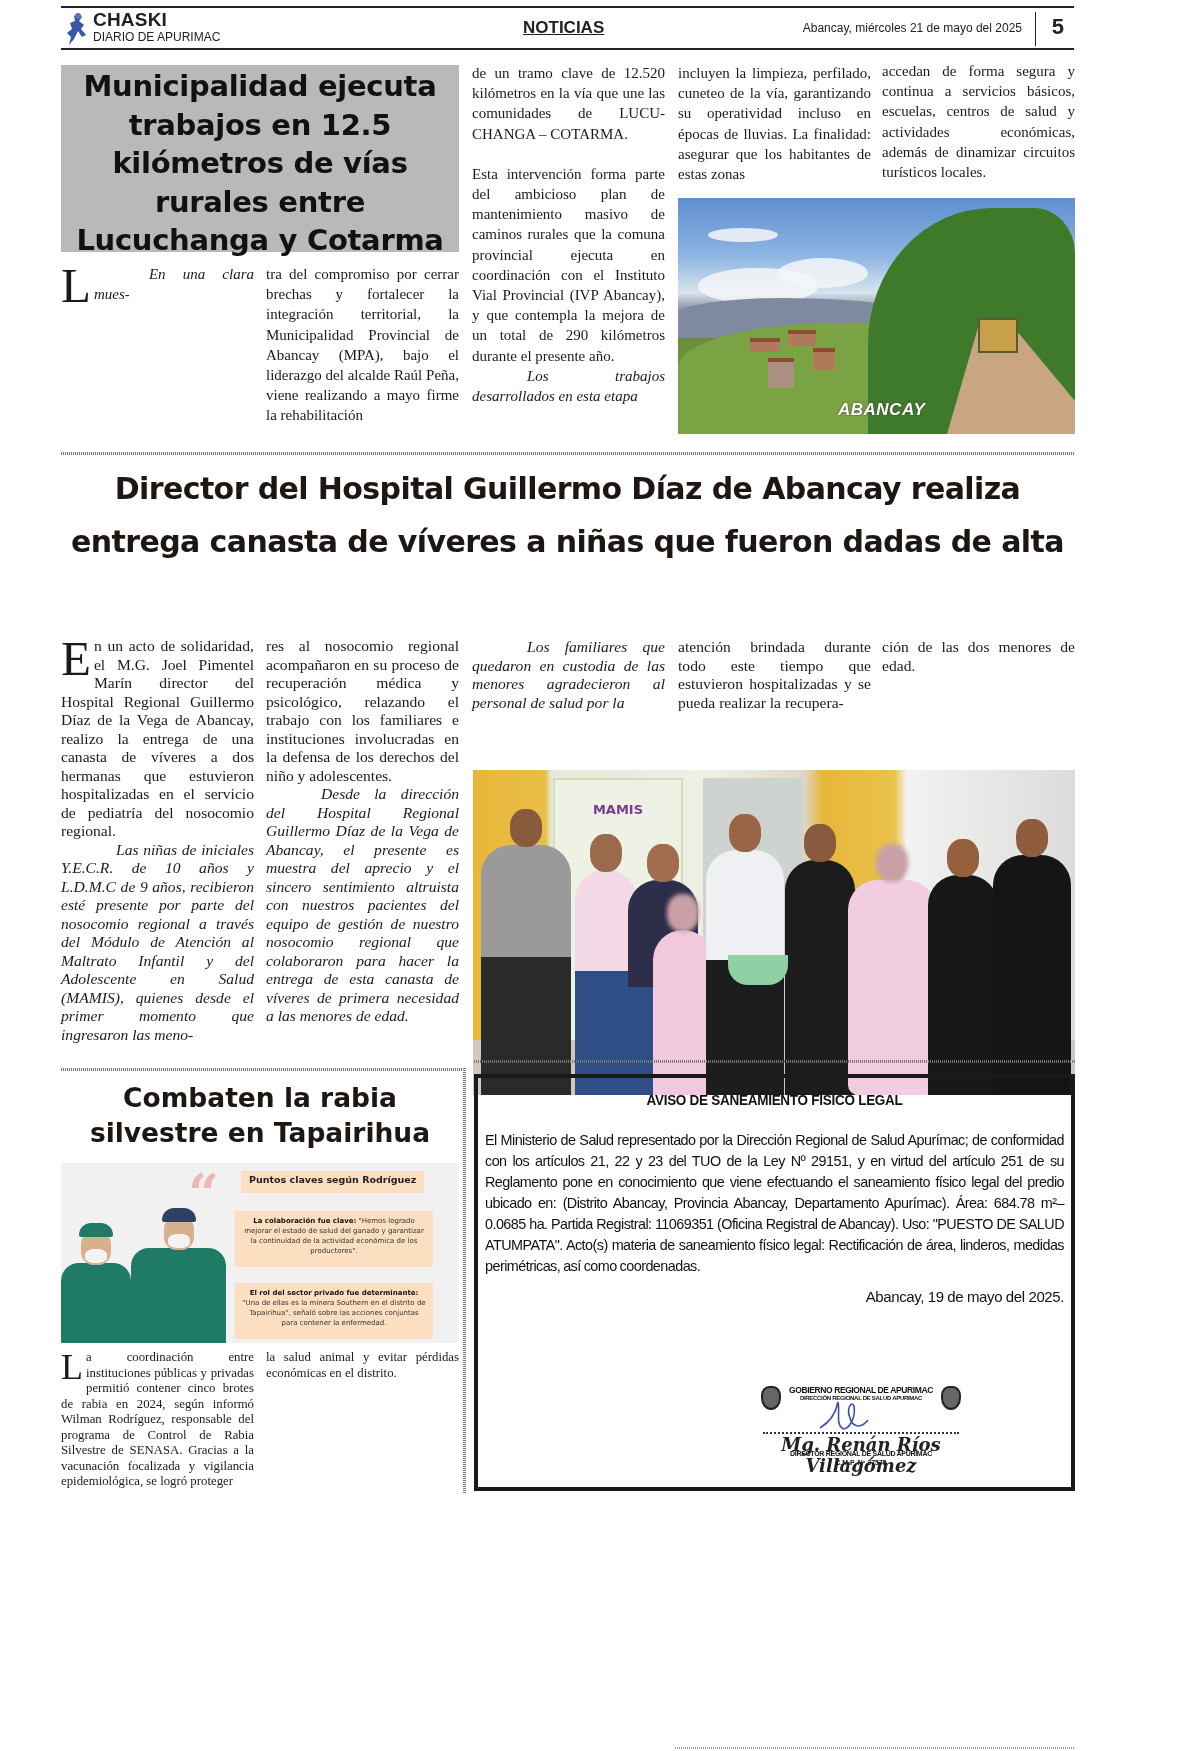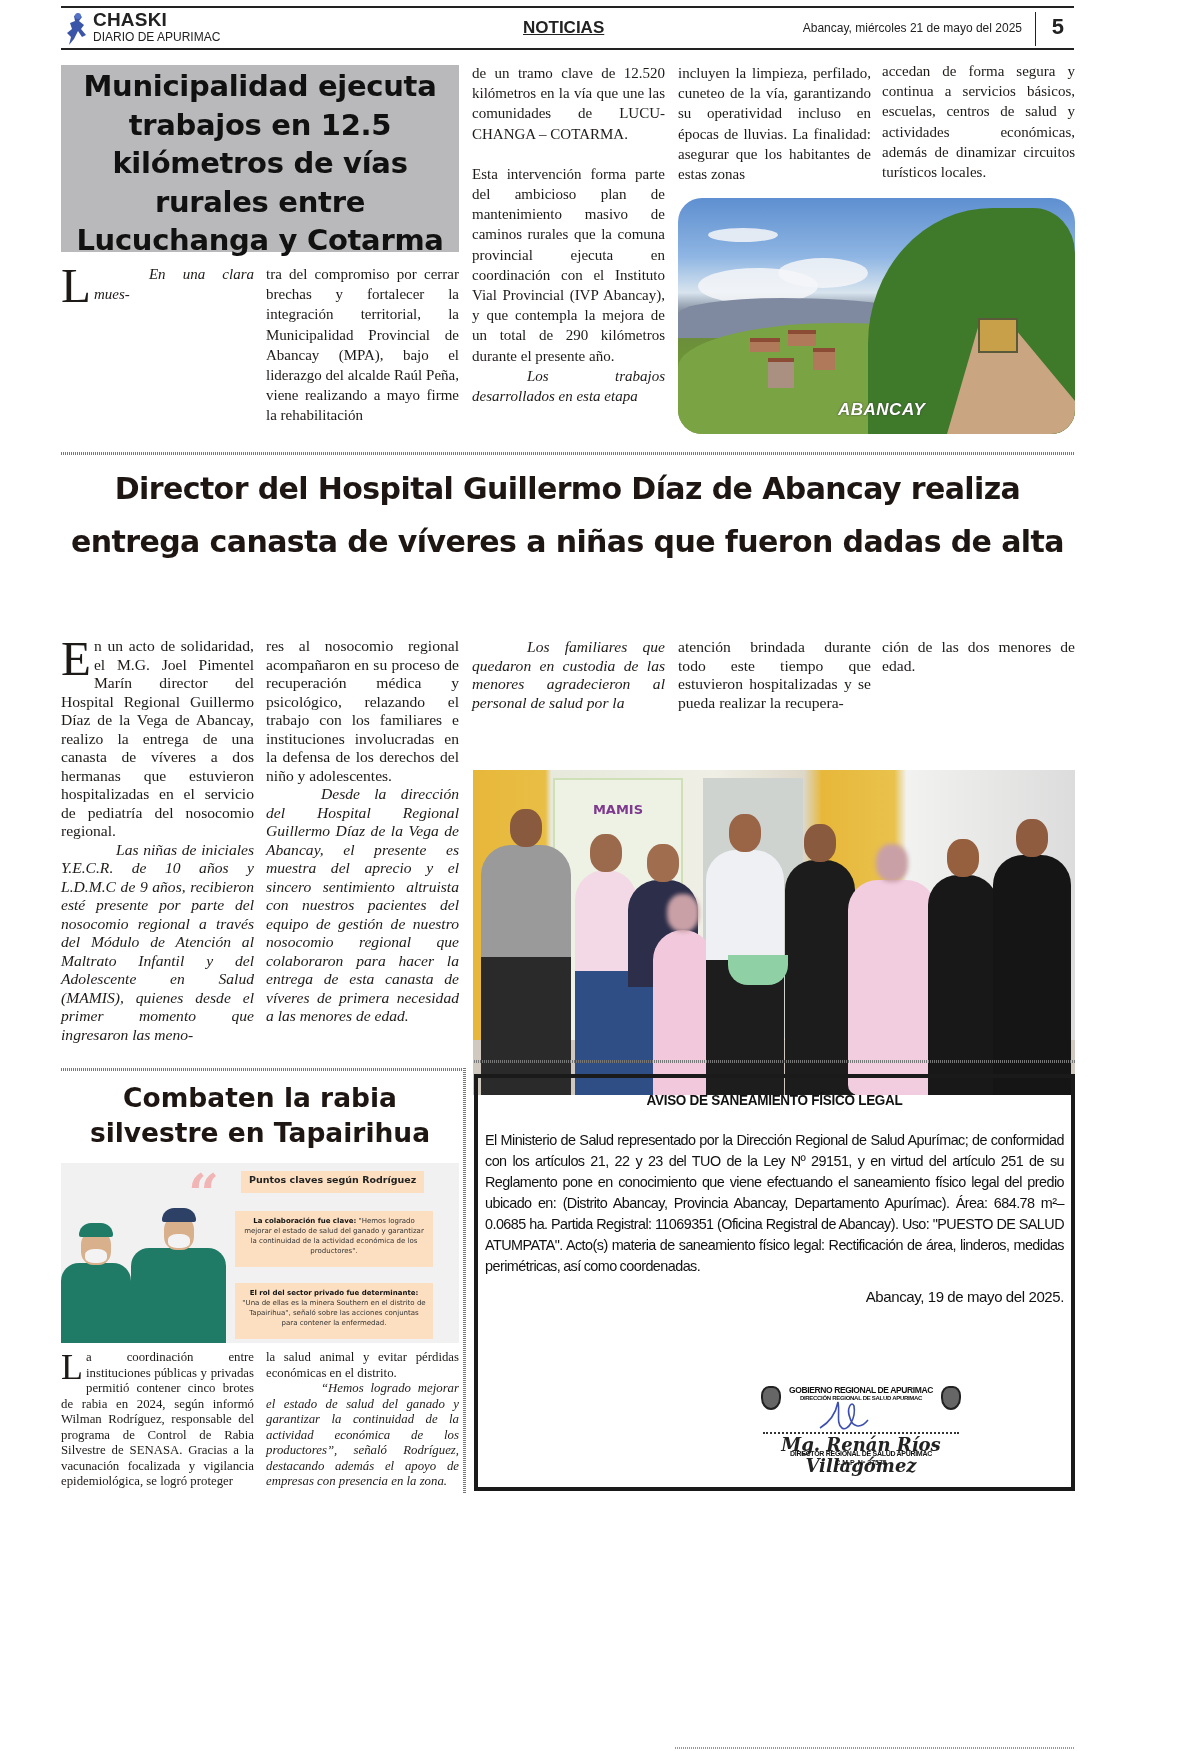--- a/index.html
+++ b/index.html
@@ -23,21 +23,21 @@
     text-align: justify; color: #1e1a18; hyphens: auto; }
   .col-text p { margin: 0; }
   .indent { text-indent: 55px; font-style: italic; }
   .dropcap { float: left; font-size: 49px; line-height: 38px; margin: 3px 3px 0 0; font-family: "Liberation Serif", serif; }
 
   
   .a1-headline-box { position: absolute; left: 61px; top: 65px; width: 398px; height: 187px; background: #b9b9bb; }
   .a1-headline { font-family: "DejaVu Sans", sans-serif; font-weight: bold; font-size: 29px; line-height: 38.5px;
     text-align: center; color: #111; padding-top: 2px; letter-spacing: -0.3px; }
   .photo1 { position: absolute; left: 678px; top: 198px; width: 397px; height: 236px; overflow: hidden;
-    background: linear-gradient(180deg, #5e8fd0 0%, #8fb6e3 25%, #d8e4ee 40%, #8c97a8 47%, #6d8a3e 55%, #6b9a33 75%, #8d8a55 100%); border-radius: 24px; }
+    background: linear-gradient(180deg, #5e8fd0 0%, #8fb6e3 25%, #d8e4ee 40%, #8c97a8 47%, #6d8a3e 55%, #6b9a33 75%, #8d8a55 100%); }
   .photo1 .cloud { position: absolute; background: #f4f6f8; border-radius: 50%; opacity: .85; }
   .photo1 .hill { position: absolute; border-radius: 40% 60% 0 0; }
   .photo1 .road { position: absolute; right: 0; bottom: 0; width: 160px; height: 110px; background: #c9a581;
     clip-path: polygon(40% 0, 60% 0, 100% 70%, 100% 100%, 20% 100%); }
   .photo1 .house { position: absolute; background: #b07a5a; border-top: 4px solid #8c4b35; }
   .photo1 .watermark { position: absolute; left: 160px; bottom: 14px; font-family: "Liberation Sans", sans-serif;
     font-weight: bold; font-style: italic; font-size: 17px; color: #fff; letter-spacing: 0.5px; text-shadow: 0 0 2px #333; }
 
   .dotted-rule { position: absolute; height: 3px;
     background-image: repeating-linear-gradient(90deg, #777 0 1px, transparent 1px 2px); }
@@ -239,21 +239,20 @@
     <b>El rol del sector privado fue determinante:</b><span> "Una de ellas es la minera Southern en el distrito de Tapairihua", señaló sobre las acciones conjuntas para contener la enfermedad.</span>
   </div>
 </div>
 
 <div class="col-text" style="left:61px; top:1350px; width:193px; font-size:12.8px; line-height:15.5px;">
   <span class="dropcap" style="font-size:36px; line-height:29px;">L</span>
   <p>a coordinación entre instituciones públicas y privadas permitió contener cinco brotes de rabia en 2024, según informó Wilman Rodríguez, responsable del programa de Control de Rabia Silvestre de SENASA. Gracias a la vacunación focalizada y vigilancia epidemiológica, se logró proteger</p>
 </div>
 <div class="col-text" style="left:266px; top:1350px; width:193px; font-size:12.8px; line-height:15.5px;">
   <p>la salud animal y evitar pérdidas económicas en el distrito.</p>
-  <p class="indent">“Hemos logrado mejorar el estado de salud del ganado y garantizar la continuidad de la actividad económica de los productores”, señaló Rodríguez, destacando además el apoyo de empresas con presencia en la zona.</p>
 </div>
 
 <div class="notice">
   <div class="notice-title">AVISO DE SANEAMIENTO FÍSICO LEGAL</div>
   <div class="notice-body">El Ministerio de Salud representado por la Dirección Regional de Salud Apurímac; de conformidad con los artículos 21, 22 y 23 del TUO de la Ley Nº 29151, y en virtud del artículo 251 de su Reglamento pone en conocimiento que viene efectuando el saneamiento físico legal del predio ubicado en: (Distrito Abancay, Provincia Abancay, Departamento Apurímac). Área: 684.78 m²– 0.0685 ha. Partida Registral: 11069351 (Oficina Registral de Abancay). Uso: "PUESTO DE SALUD ATUMPATA". Acto(s) materia de saneamiento físico legal: Rectificación de área, linderos, medidas perimétricas, así como coordenadas.</div>
   <div class="notice-date">Abancay, 19 de mayo del 2025.</div>
   <div class="sig">
     <div class="sig-seal" style="left:0;"></div>
     <div class="sig-seal" style="right:0;"></div>
     <div class="sig-org">GOBIERNO REGIONAL DE APURIMAC</div>

